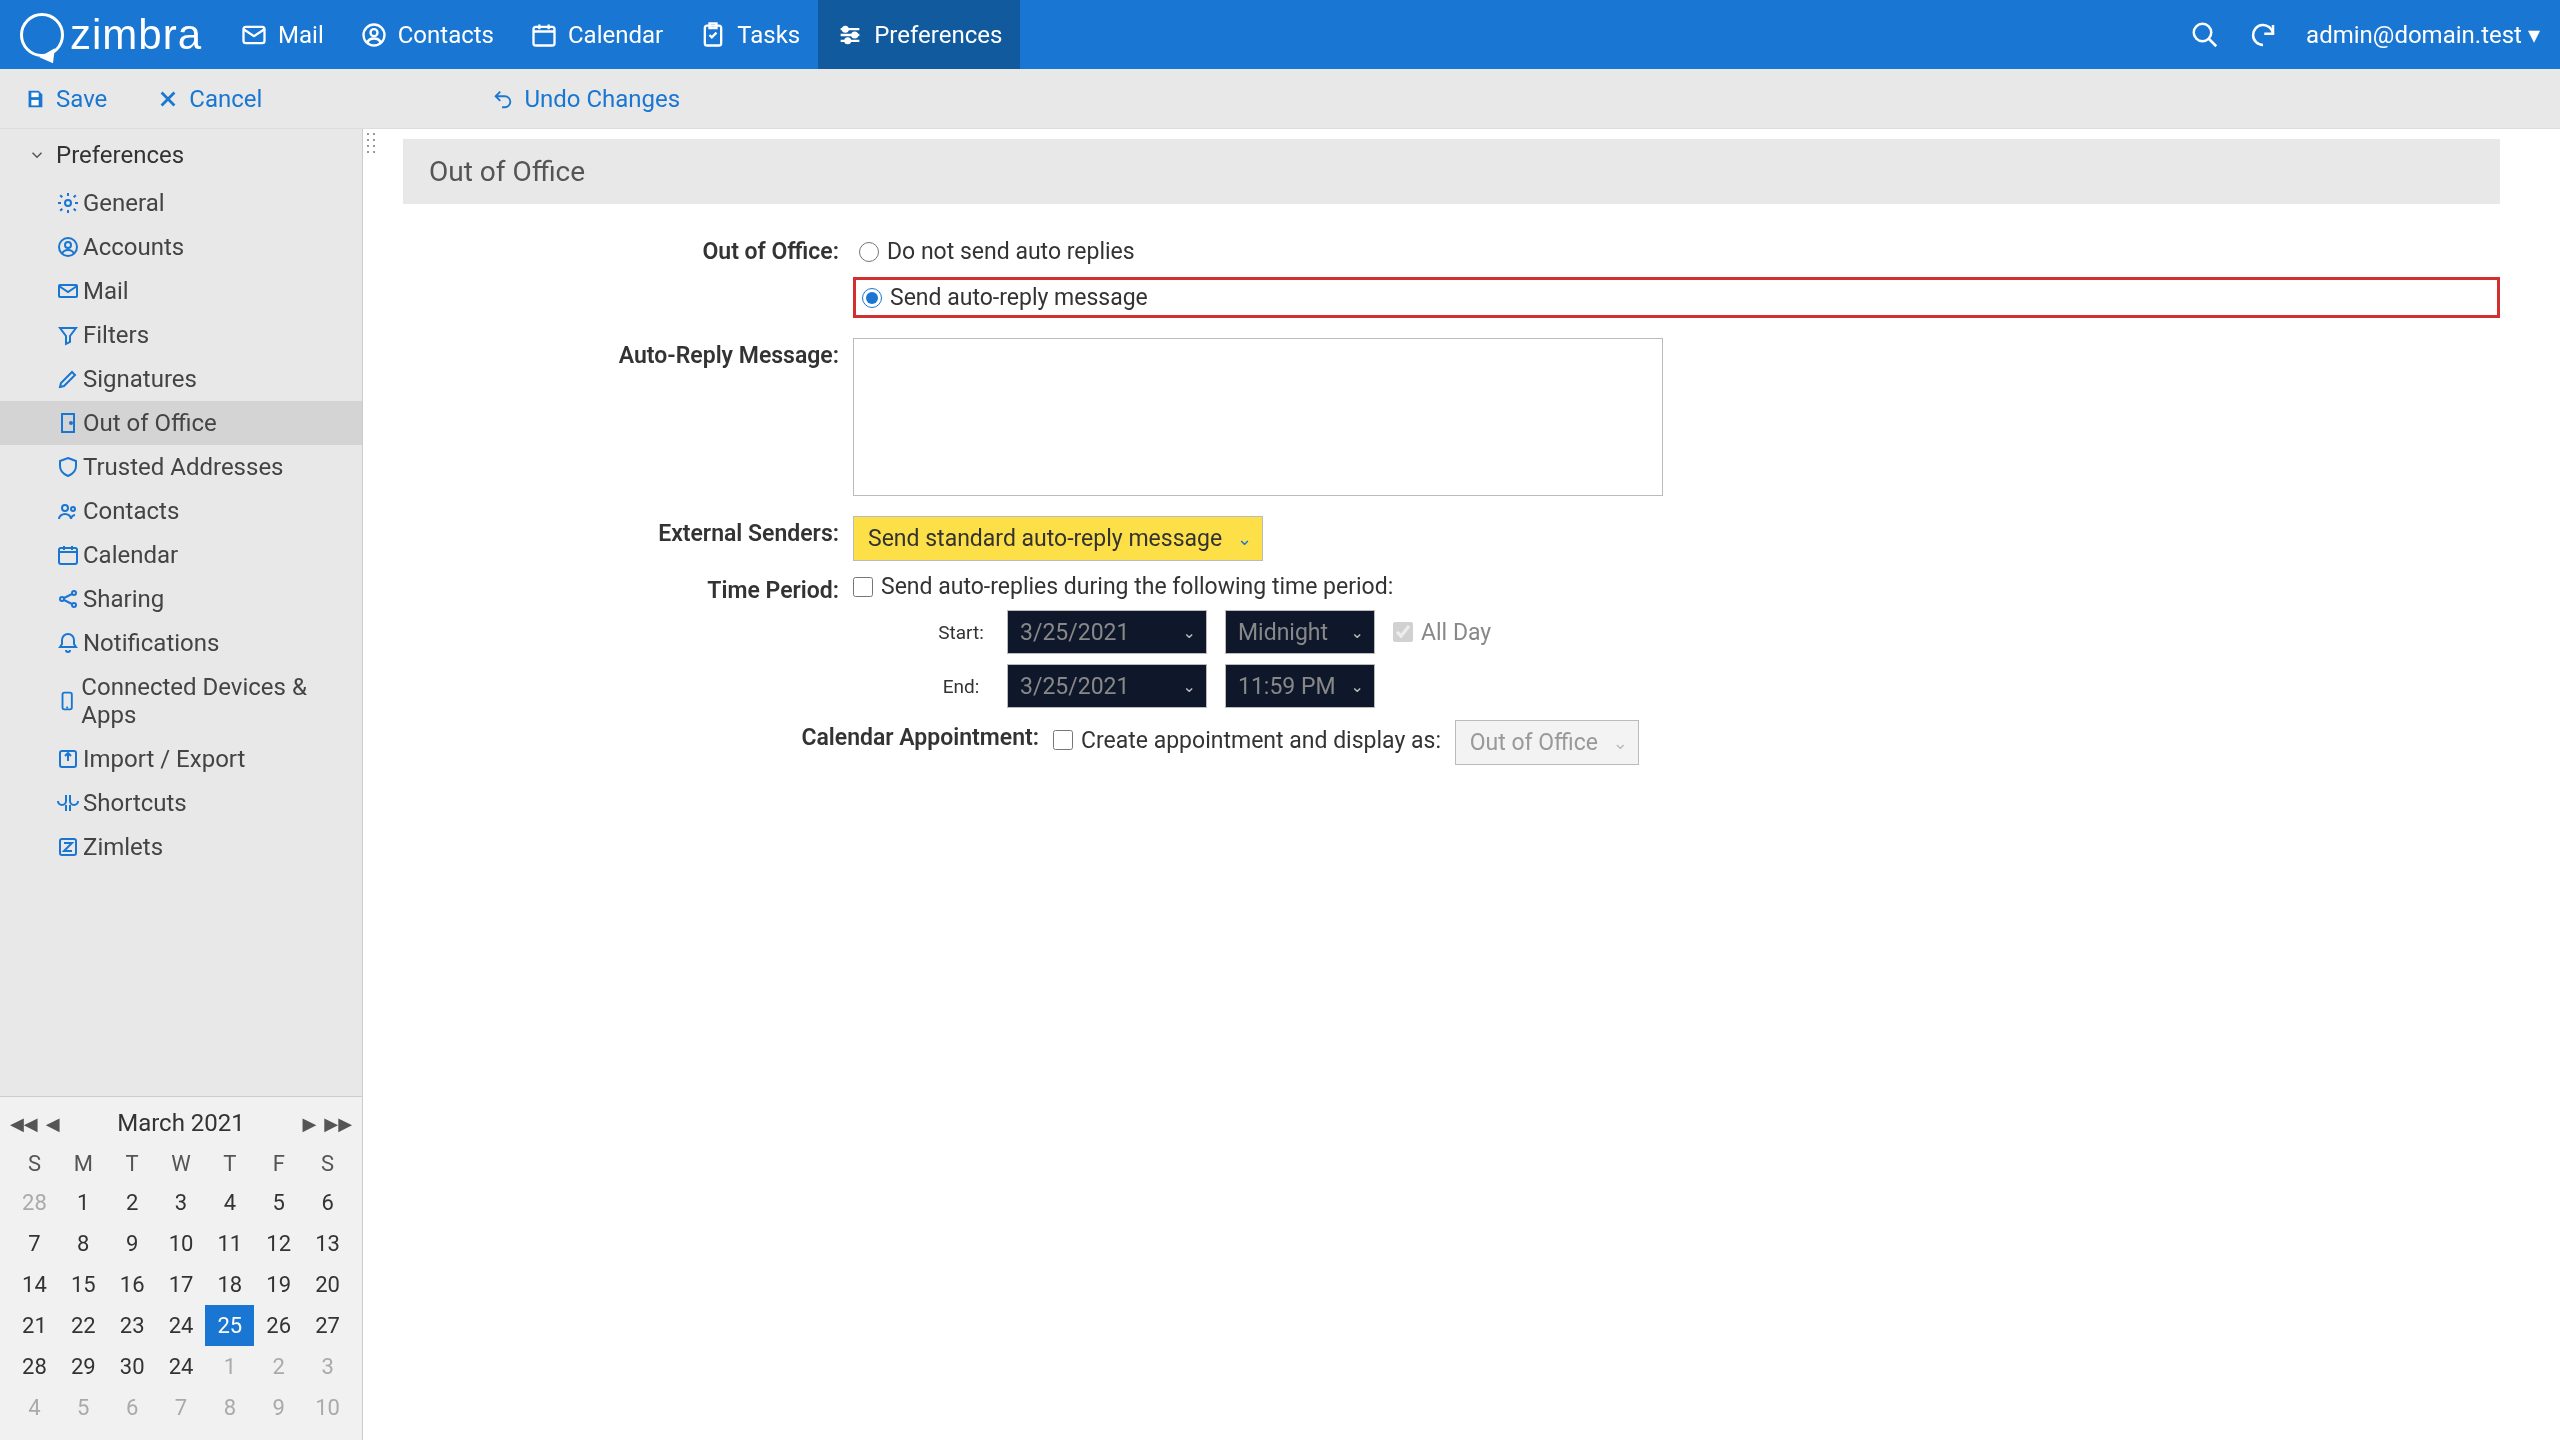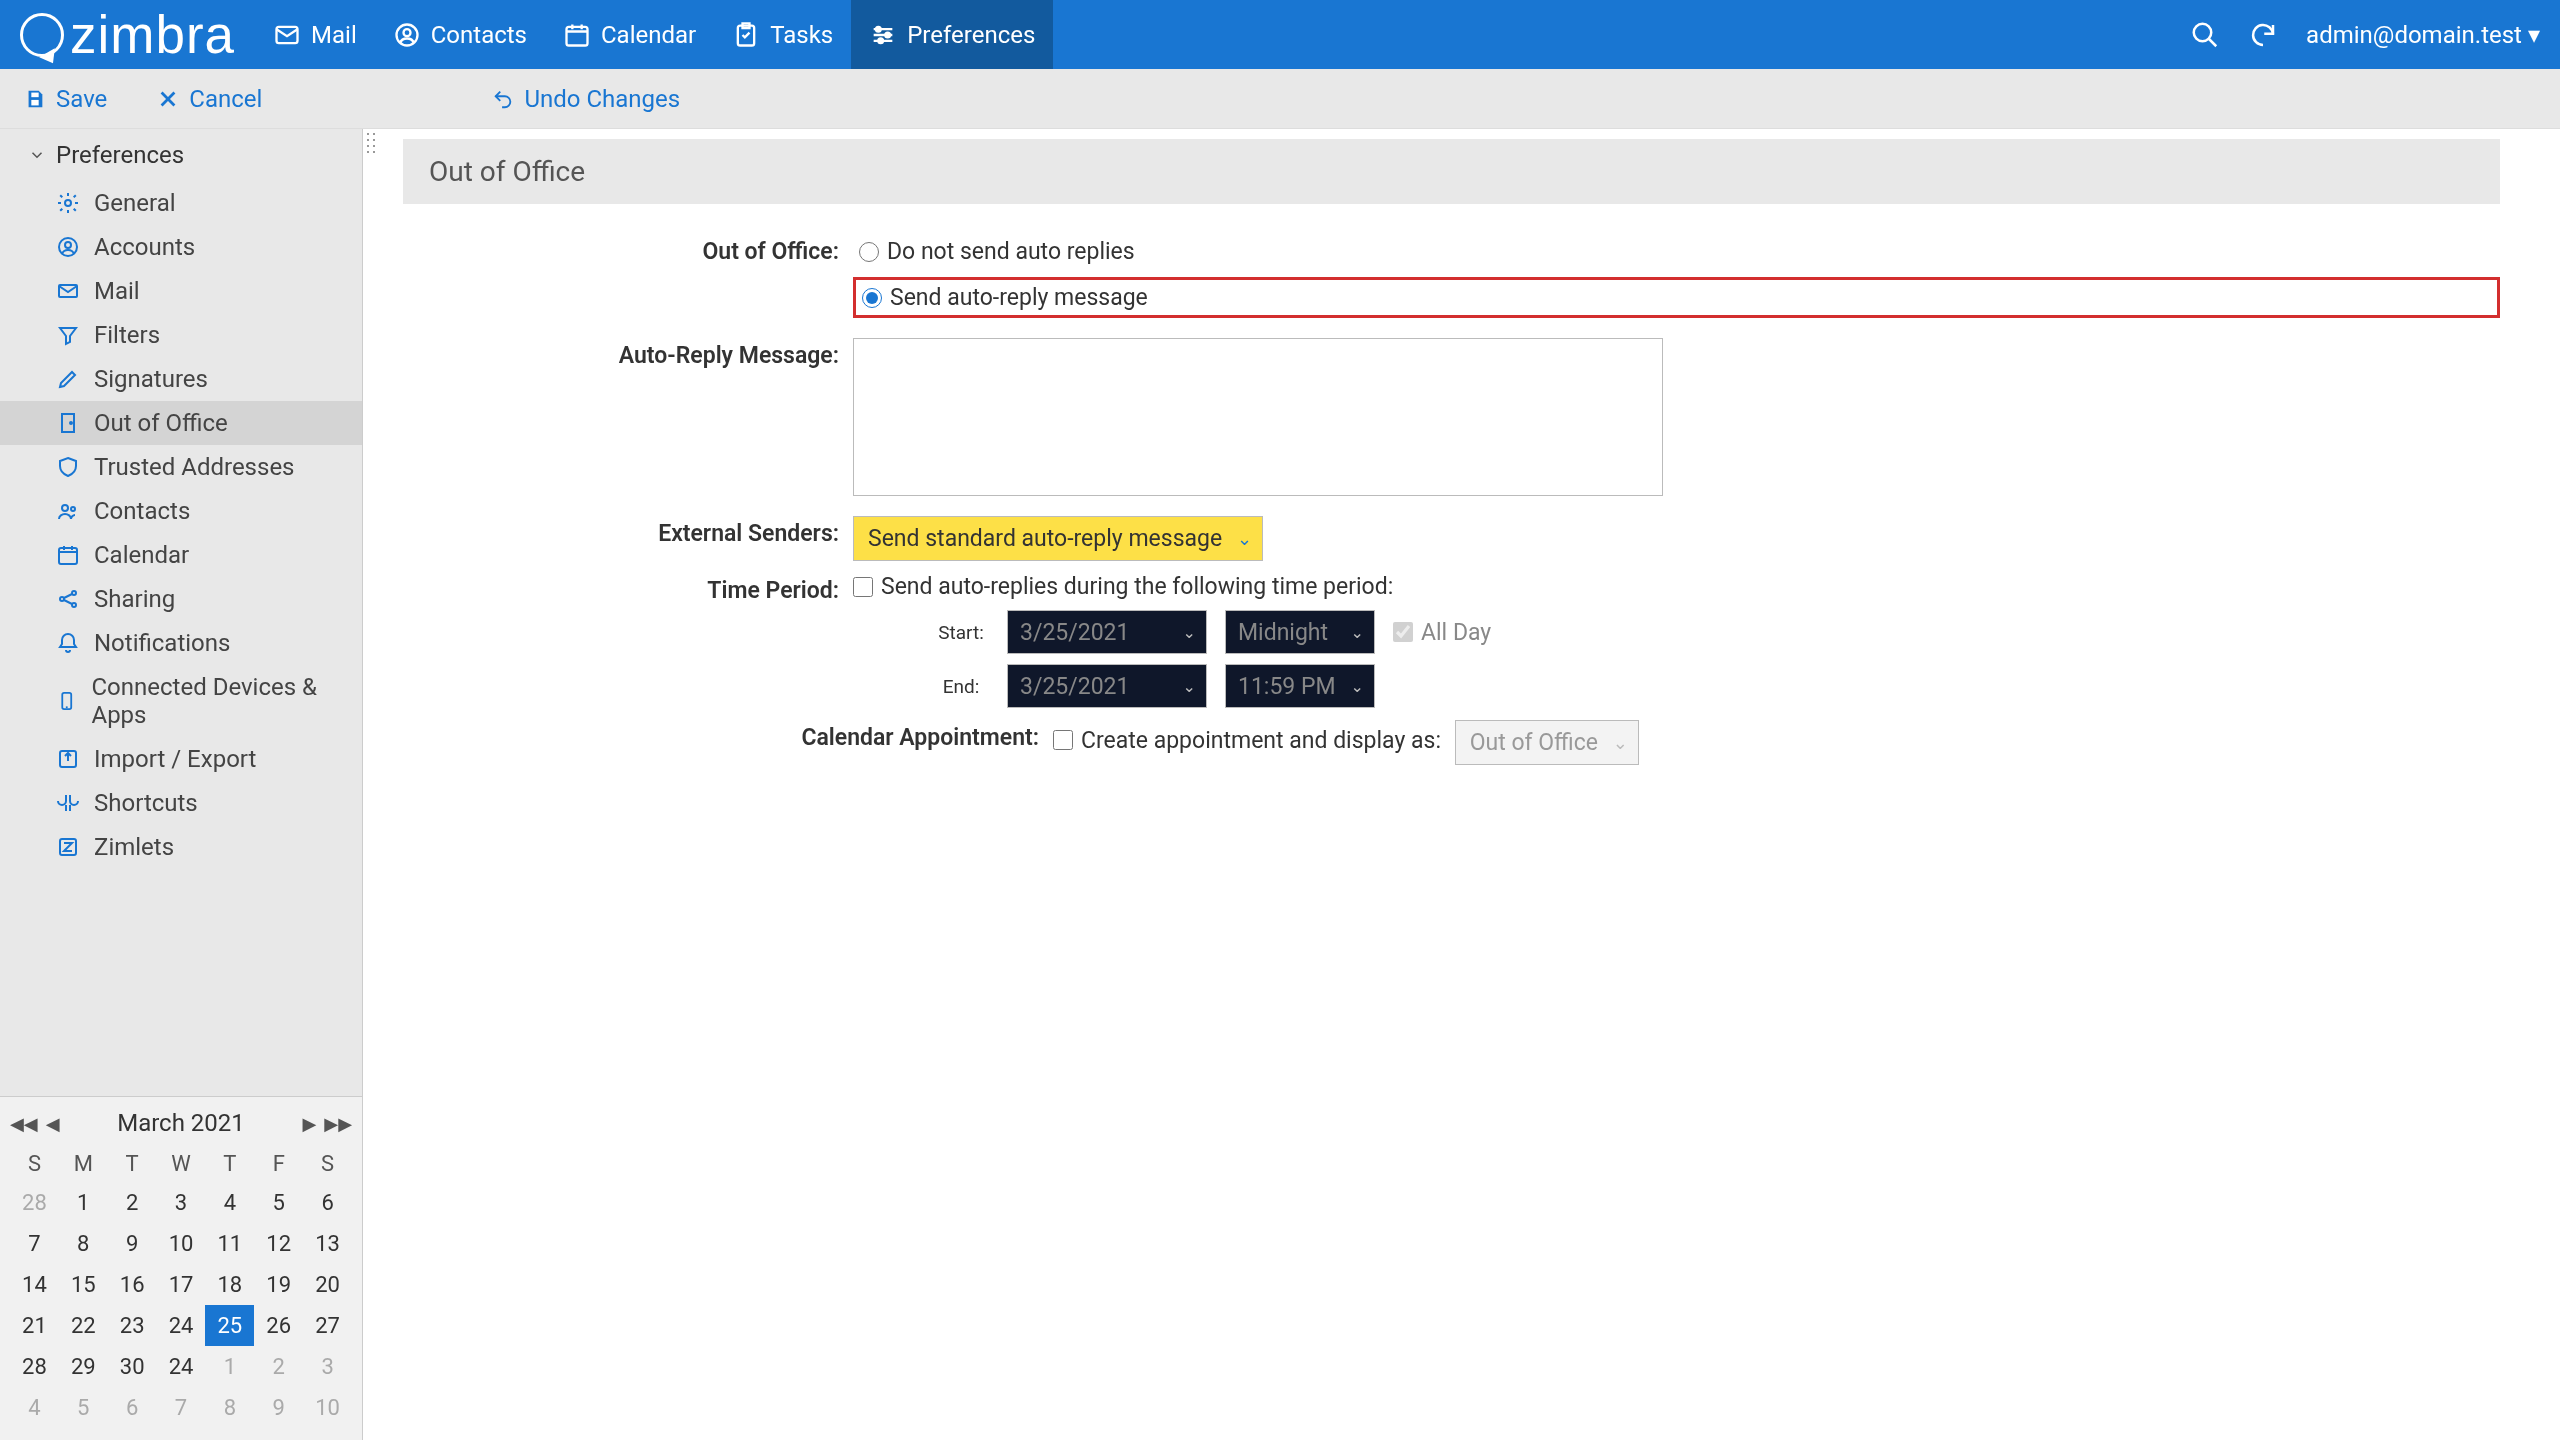--- a/index.html
+++ b/index.html
@@ -1,20 +1,20 @@
 <!DOCTYPE html>
 <html><head>
 <meta charset="utf-8">
 <style>
 * { box-sizing: border-box; margin: 0; padding: 0; }
 body { font-family: -apple-system, BlinkMacSystemFont, "Segoe UI", Roboto, Helvetica, Arial, sans-serif; font-size: 23px; color: #333; background: #fff; width: 2560px; height: 1440px; overflow: hidden; }
 
 
 .header { background: #1976d2; color: #fff; height: 69px; display: flex; align-items: center; padding: 0 20px; }
-.logo { font-size: 53px; font-weight: 400; letter-spacing: 1px; font-family: "Segoe UI Light", sans-serif; margin-right: 20px; display:flex; align-items:center; }
+.logo { font-size: 42px; font-weight: 400; letter-spacing: 1px; font-family: "Segoe UI Light", sans-serif; margin-right: 20px; display:flex; align-items:center; }
 .logo .circle { width: 44px; height: 44px; border: 3px solid #fff; border-radius: 50%; margin-right: 6px; position:relative; }
 .logo .circle::after { content:''; position:absolute; width:0; height:0; border-left:9px solid transparent; border-right:9px solid transparent; border-top:12px solid #fff; bottom:-10px; right:2px; transform:rotate(-30deg);}
 .nav-tabs { display: flex; align-items: stretch; height: 100%; }
 .nav-tab { display: flex; align-items: center; gap: 10px; padding: 0 18px; color: #fff; cursor: pointer; font-size: 24px; }
 .nav-tab.active { background: #125a9e; }
 .nav-tab svg { width: 28px; height: 28px; fill: none; stroke: #fff; stroke-width: 2; }
 .header-right { margin-left: auto; display: flex; align-items: center; gap: 28px; }
 .header-right svg { width: 30px; height: 30px; stroke: #fff; fill:none; stroke-width:2; cursor:pointer;}
 .user-email { font-size: 24px; display:flex; align-items:center; gap:6px;}
 
@@ -25,21 +25,21 @@
 .toolbar-btn.cancel svg { stroke:#1976d2; fill:none; stroke-width:3;}
 .toolbar-btn.undo svg { fill:none; stroke:#1976d2; stroke-width:2;}
 .toolbar-spacer { width: 130px; }
 
 
 .main { display: flex; height: calc(100% - 129px); }
 .sidebar { width: 363px; background: #e8e8e8; display:flex; flex-direction:column; border-right:1px solid #ccc;}
 .sidebar-header { display:flex; align-items:center; gap:10px; padding:12px 28px; font-size:24px; color:#333; cursor:pointer;}
 .sidebar-header svg { width:18px; height:18px; stroke:#555; fill:none; stroke-width:2;}
 .sidebar-items { flex:1; }
-.sidebar-item { display:flex; align-items:center; gap:14px; padding:8px 14px 8px 56px; font-size:24px; color:#444; cursor:pointer;}
+.sidebar-item { display:flex; align-items:center; gap:3px; padding:8px 14px 8px 56px; font-size:24px; color:#444; cursor:pointer;}
 .sidebar-item.active { background:#d4d4d4; }
 .sidebar-item svg { width:24px; height:24px; stroke:#1976d2; fill:none; stroke-width:2;}
 
 
 .calendar-widget { background:#f1f1f1; padding:12px 10px; border-top:1px solid #ccc;}
 .cal-header { display:flex; align-items:center; justify-content:center; gap:8px; font-size:24px; color:#333; margin-bottom:8px;}
 .cal-header .arrow { cursor:pointer; font-size:18px; color:#555;}
 .cal-grid { display:grid; grid-template-columns:repeat(7,1fr); text-align:center; font-size:22px;}
 .cal-grid .dow { color:#555; padding:6px 0;}
 .cal-grid .day { padding:8px 0; color:#333; cursor:pointer;}

